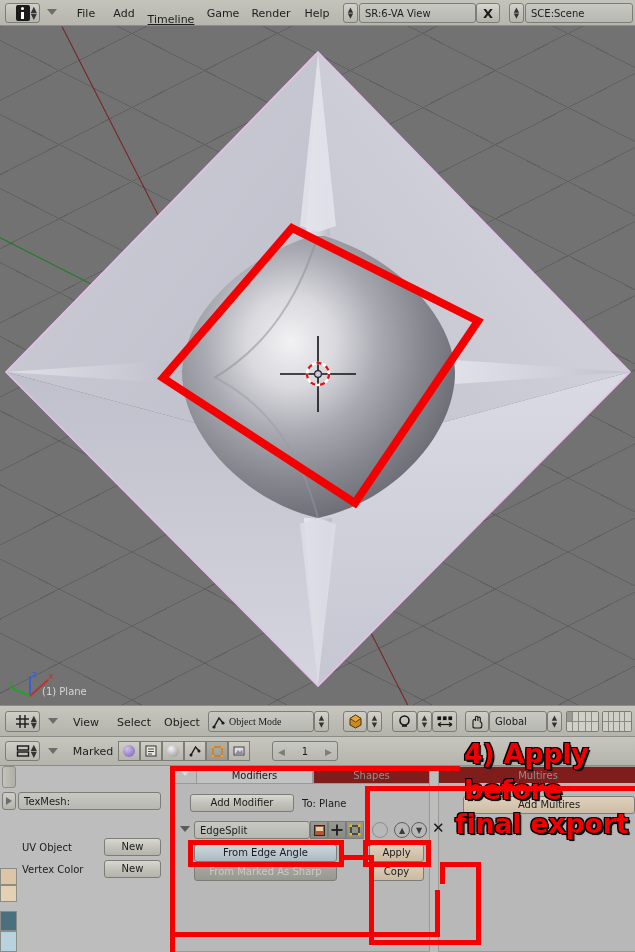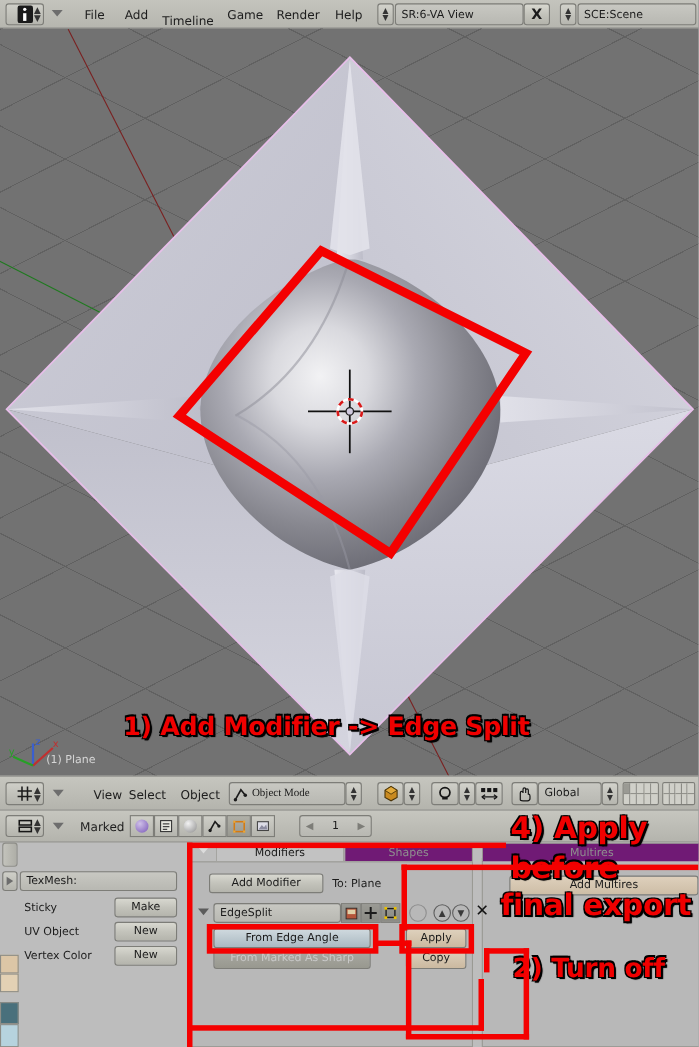--- a/index.html
+++ b/index.html
@@ -98,21 +98,21 @@
   }
   .panel-tab {
     position:absolute; height:17px;
     display:flex; align-items:center; justify-content:center;
     font-size:10px; color:#242424;
     border:1px solid #9a9a94;
     border-bottom:none;
     border-radius:3px 3px 0 0;
   }
   .tab-active { background:#c2c2c2; color:#1a1a1a; }
-  .tab-inactive { background:#701a75; color:#8f8f8f; }
+  .tab-inactive { background:#7f1d1d; color:#8f8f8f; }
 
   .tri { width:0;height:0;border-left:5px solid transparent;border-right:5px solid transparent;border-top:6px solid #6d6d6d; }
   .tri-r { width:0;height:0;border-top:4px solid transparent;border-bottom:4px solid transparent;border-left:6px solid #6d6d6d; }
 
   
   .redline { position:absolute; background:#f40000; }
   .redtext {
     position:absolute;
     color:#f00000;
     font-weight:bold;
@@ -150,21 +150,21 @@
         </span>
         <span style="position:absolute;right:2px;top:3px;font-size:8px;color:#333;line-height:0.85;">▲<br>▼</span>
       </div>
 
       <div style="position:absolute;left:47px;top:9px;">
         <div class="tri"></div>
       </div>
 
       <div class="menuitem" style="position:absolute;left:68px;top:0;height:26px;width:36px;">File</div>
       <div class="menuitem" style="position:absolute;left:106px;top:0;height:26px;width:36px;">Add</div>
-      <div class="menuitem" style="position:absolute;left:142px;top:0;height:38px;width:58px;">Timeline</div>
+      <div class="menuitem" style="position:absolute;left:142px;top:0;height:38px;width:58px;text-decoration:underline;">Timeline</div>
       <div class="menuitem" style="position:absolute;left:202px;top:0;height:26px;width:42px;">Game</div>
       <div class="menuitem" style="position:absolute;left:246px;top:0;height:26px;width:50px;">Render</div>
       <div class="menuitem" style="position:absolute;left:298px;top:0;height:26px;width:38px;">Help</div>
 
       <div class="stepper" style="position:absolute;left:343px;top:3px;height:20px;">
         <span>▲<br>▼</span>
       </div>
       <div class="field" style="position:absolute;left:359px;top:3px;width:117px;height:20px;">SR:6-VA View</div>
       <div class="btn" style="position:absolute;left:476px;top:3px;width:24px;height:20px;font-weight:bold;font-size:13px;">X</div>
 
@@ -280,21 +280,21 @@
             <line x1="10" y1="1" x2="10" y2="14"></line>
         </g>
       </svg>
       <span style="position:absolute;right:2px;top:4px;font-size:8px;color:#333;line-height:0.85;">▲<br>▼</span>
     </div>
 
     <div style="position:absolute;left:48px;top:12px;">
         <div class="tri"></div>
       </div>
 
-    <div class="menuitem" style="position:absolute;left:76px;top:0;height:32px;width:44px;text-align:right;">View</div>
+    <div class="menuitem" style="position:absolute;left:64px;top:0;height:32px;width:44px;text-align:right;">View</div>
     <div class="menuitem" style="position:absolute;left:110px;top:0;height:32px;width:48px;">Select</div>
     <div class="menuitem" style="position:absolute;left:158px;top:0;height:32px;width:48px;">Object</div>
 
     <div class="field" style="position:absolute;left:208px;top:5px;width:106px;height:21px;padding-left:20px;font-family:Liberation Serif, serif;">
       <svg width="13" height="13" viewBox="0 0 13 13" style="position:absolute;left:3px;top:4px;">
         <path d="M2 11 L7 2 L11 7" stroke="#1c1c1c" stroke-width="1.5" fill="none"></path>
         <circle cx="2" cy="11" r="1.6" fill="#1c1c1c"></circle>
           <circle cx="11" cy="7" r="1.6" fill="#1c1c1c"></circle>
       </svg>
       <span>Object Mode</span>
@@ -438,24 +438,20 @@
     </div>
     <div class="swatch" style="left:0;top:102px;width:17px;height:17px;background:#dcc6a6;"></div>
     <div class="swatch" style="left:0;top:119px;width:17px;height:17px;background:#e3d1b4;"></div>
     <div class="swatch" style="left:0;top:145px;width:17px;height:20px;background:#49707c;"></div>
     <div class="swatch" style="left:0;top:165px;width:17px;height:21px;background:#b6d3de;"></div>
 
     <div style="position:absolute;left:18px;top:0;width:150px;height:90px;">
       <div class="field" style="left:0;top:26px;position:absolute;width:143px;height:18px;">
         <span>TexMesh:</span>
       </div>
-      <div style="position:absolute;left:0;top:50px;width:143px;height:20px;">
-        <span style="position:absolute;left:4px;top:4px;font-size:10px;color:#1c1c1c;">Sticky</span>
-        <div class="btn" style="position:absolute;left:86px;top:0;width:57px;height:18px;">Make</div>
-      </div>
       <div style="position:absolute;left:0;top:72px;width:143px;height:20px;">
         <span style="position:absolute;left:4px;top:4px;font-size:10px;color:#1c1c1c;">UV Object</span>
         <div class="btn" style="position:absolute;left:86px;top:0;width:57px;height:18px;">New</div>
       </div>
       <div style="position:absolute;left:0;top:94px;width:143px;height:20px;">
         <span style="position:absolute;left:4px;top:4px;font-size:10px;color:#1c1c1c;">Vertex Color</span>
         <div class="btn" style="position:absolute;left:86px;top:0;width:57px;height:18px;">New</div>
       </div>
     </div>
 
@@ -519,27 +515,25 @@
     <div class="btn" style="position:absolute;left:369px;top:97px;width:55px;height:18px;background:linear-gradient(180deg,#ded1bd,#cbb9a0);">Copy</div>
   </div>
 
   <div style="position:absolute;left:0;top:0;width:635px;height:952px;pointer-events:none;">
 
 
     <svg width="635" height="952" style="position:absolute;left:0;top:0;">
       <polygon points="292,228 478,321 355,503 163,378" fill="none" stroke="#f40000" stroke-width="8"></polygon>
     </svg>
 
-    <div class="redtext" style="left:112px;top:648px;font-size:23px;">1) Add Modifier -&gt; Edge Split</div>
 
     <div class="redtext" style="left:464px;top:738px;font-size:27px;">4) Apply</div>
     <div class="redtext" style="left:464px;top:774px;font-size:27px;">before</div>
     <div class="redtext" style="left:455px;top:808px;font-size:27px;">final export</div>
 
-    <div class="redtext" style="left:466px;top:866px;font-size:24px;">2) Turn off</div>
 
     <div class="redline" style="left:170px;top:766px;width:290px;height:5px;"></div>
     <div class="redline" style="left:170px;top:766px;width:5px;height:186px;"></div>
     <div class="redline" style="left:170px;top:932px;width:270px;height:5px;"></div>
     <div class="redline" style="left:435px;top:890px;width:5px;height:47px;"></div>
 
     <div class="redline" style="left:365px;top:786px;width:5px;height:60px;"></div>
     <div class="redline" style="left:365px;top:786px;width:270px;height:5px;"></div>
 
     <div class="redbox" style="left:363px;top:840px;width:68px;height:27px;"></div>

